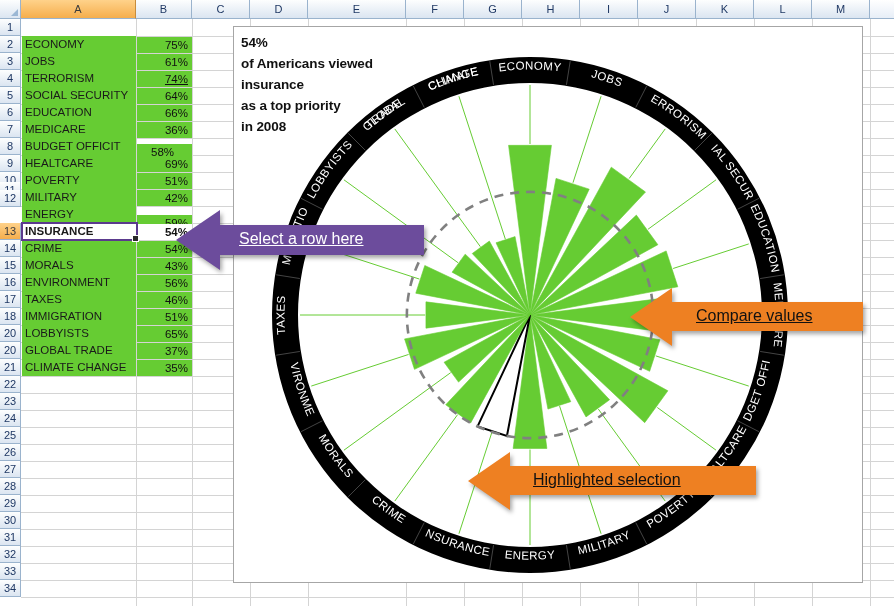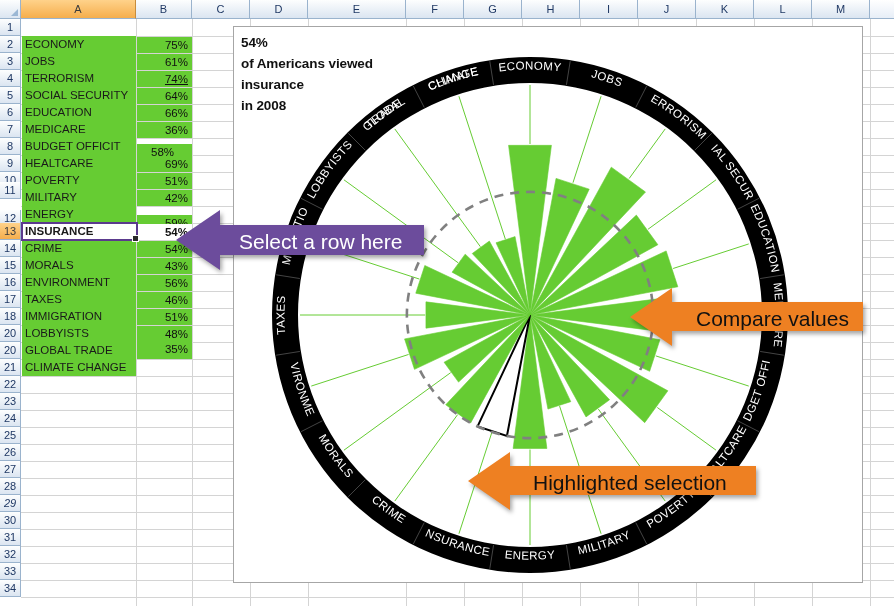--- a/index.html
+++ b/index.html
@@ -57,21 +57,21 @@
     border:1px solid #a6a6a6;background:#ffffff;box-sizing:border-box;}
   .headline{position:absolute;left:241px;top:32px;width:200px;
     font-size:13.5px;font-weight:bold;color:#111;line-height:21px;letter-spacing:-0.1px;}
 
   
   .wheel{position:absolute;left:265px;top:50px;width:530px;height:530px;}
   .wheel svg{display:block;}
 
   
   .callout{position:absolute;z-index:20;}
-  .callout .txt{position:absolute;white-space:nowrap;font-size:21px;}
+  .callout .txt{position:absolute;white-space:nowrap;font-size:16px;text-decoration:underline;}
   .callout svg{display:block;filter:drop-shadow(2px 3px 2px rgba(0,0,0,.35));}
   .c-purple .txt{color:#ffffff;}
   .c-orange .txt{color:#111111;}
 </style>
 </head>
 <body>
 
 <div id="app">
 
   <div class="sheet">
@@ -97,38 +97,38 @@
         <div class="rowhdr" style="top: 36px;">2</div>
         <div class="rowhdr" style="top: 53px;">3</div>
         <div class="rowhdr" style="top: 70px;">4</div>
         <div class="rowhdr" style="top: 87px;">5</div>
         <div class="rowhdr" style="top: 104px;">6</div>
         <div class="rowhdr" style="top: 121px;">7</div>
         <div class="rowhdr" style="top: 138px;">8</div>
         <div class="rowhdr" style="top: 155px;">9</div>
         <div class="rowhdr" style="top: 172px;">10</div>
         <div class="rowhdr" style="top: 182px;">11</div>
-        <div class="rowhdr" style="top: 210px;">12</div>
+        <div class="rowhdr" style="top: 190px;">12</div>
         <div class="rowhdr sel" style="top: 223px;">13</div>
         <div class="rowhdr" style="top: 240px;">14</div>
         <div class="rowhdr" style="top: 257px;">15</div>
         <div class="rowhdr" style="top: 274px;">16</div>
         <div class="rowhdr" style="top: 291px;">17</div>
         <div class="rowhdr" style="top: 308px;">18</div>
         <div class="rowhdr" style="top: 325px;">20</div>
         <div class="rowhdr" style="top: 342px;">20</div>
         <div class="rowhdr" style="top: 359px;">21</div>
         <div class="rowhdr" style="top: 376px;">22</div>
         <div class="rowhdr" style="top: 393px;">23</div>
         <div class="rowhdr" style="top: 410px;">24</div>
         <div class="rowhdr" style="top: 427px;">25</div>
         <div class="rowhdr" style="top: 444px;">26</div>
         <div class="rowhdr" style="top: 461px;">27</div>
         <div class="rowhdr" style="top: 478px;">28</div>
-        <div class="rowhdr" style="top: 495px; font-style: italic;">29</div>
+        <div class="rowhdr" style="top: 495px;">29</div>
         <div class="rowhdr" style="top: 512px;">30</div>
         <div class="rowhdr" style="top: 529px;">31</div>
         <div class="rowhdr" style="top: 546px;">32</div>
         <div class="rowhdr" style="top: 563px;">33</div>
         <div class="rowhdr" style="top: 580px;">34</div>
       </div>
     <div id="grid-lines">
         <div class="gridline-v" style="left: 136px; top: 19px; height: 587px;"></div>
         <div class="gridline-v" style="left: 192px; top: 19px; height: 587px;"></div>
         <div class="gridline-v" style="left: 250px; top: 19px; height: 587px;"></div>
@@ -241,40 +241,41 @@
         <div>
           <div class="cellA" style="top: 291px;">TAXES</div>
           <div class="cellB" style="top: 292px;">46%</div>
         </div>
         <div>
           <div class="cellA" style="top: 308px;">IMMIGRATION</div>
           <div class="cellB" style="top: 309px;">51%</div>
         </div>
         <div>
           <div class="cellA" style="top: 325px;">LOBBYISTS</div>
-          <div class="cellB" style="top: 326px;">48%</div>
+          <div class="cellB" style="top: 326px;">65%</div>
         </div>
         <div>
           <div class="cellA" style="top: 342px;">GLOBAL TRADE</div>
           <div class="cellB" style="top: 343px;">37%</div>
         </div>
         <div>
           <div class="cellA" style="top: 359px;">CLIMATE CHANGE</div>
-          <div class="cellB" style="top: 341px;">35%</div>
+          <div class="cellB" style="top: 360px;">35%</div>
         </div>
       </div>
     <div class="selbox" id="selbox" style="top: 222px;"></div>
   </div>
 
   <div class="chartbox"></div>
 
   <div class="headline">
     <div>54%</div>
     <div>of Americans viewed</div>
     <div>insurance</div>
+    <div>as a  top priority</div>
     <div>in 2008</div>
   </div>
 
   <div class="wheel">
     <svg id="wheel-svg" width="530" height="530" viewBox="0 0 530 530">
         <path d="M265,7 A258,258 0 0 1 265,523 L265,497 A232,232 0 0 0 265,33 Z" fill="#000000"></path>
         <path d="M265,523 A258,258 0 0 1 264.99999999999994,7 L264.99999999999994,33 A232,232 0 0 0 265,497 Z" fill="#000000"></path>
         <line x1="228.55076964562616" y1="34.86861664133292" x2="224.7963424846606" y2="11.164096467049632" stroke="#555" stroke-width="0.8"></line>
         <defs>
           <path id="lp0" d="M232.95581980997738,21.600286532729513 A245.5,245.5 0 0 1 297.0441801900227,21.60028653272954" fill="none"></path>

